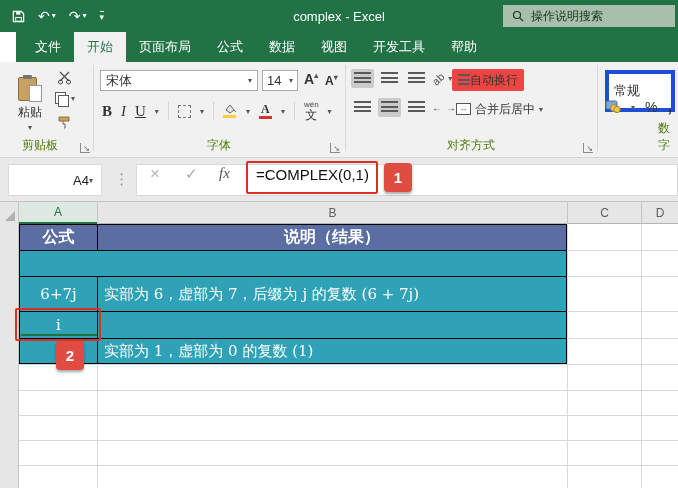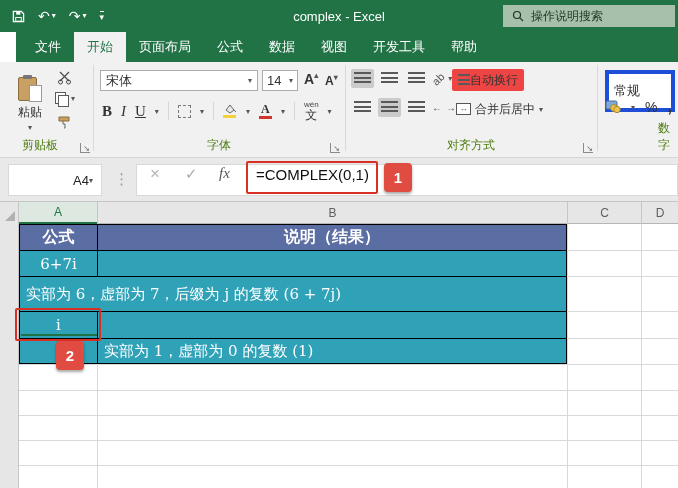--- a/index.html
+++ b/index.html
@@ -344,23 +344,23 @@
     <div class="rownum" style="top:213px;height:25px">8</div>
     <div class="rownum" style="top:238px;height:25px">9</div>
     <div class="rownum" style="top:263px;height:23px;border-bottom:none">10</div>
 
     <div class="xtable">
       <div class="xrow xrow-header" style="height:25px">
         <div class="xcell-a">公式</div>
         <div class="xcell-b">说明（结果）</div>
       </div>
       <div class="xrow xrow-data" style="height:26px">
-        <div class="xcell-a">6+7i</div>
       </div>
       <div class="xrow xrow-data" style="height:35px">
+        <div class="xcell-a">6+7j</div>
         <div class="xcell-b">实部为 6，虚部为 7，后缀为 j 的复数 (6 + 7j)</div>
       </div>
       <div class="xrow xrow-data" style="height:27px">
         <div class="xcell-a">i</div>
       </div>
       <div class="xrow xrow-data" style="height:25px">
         <div class="xcell-a"></div>
         <div class="xcell-b">实部为 1，虚部为 0 的复数 (1)</div>
       </div>
     </div>

